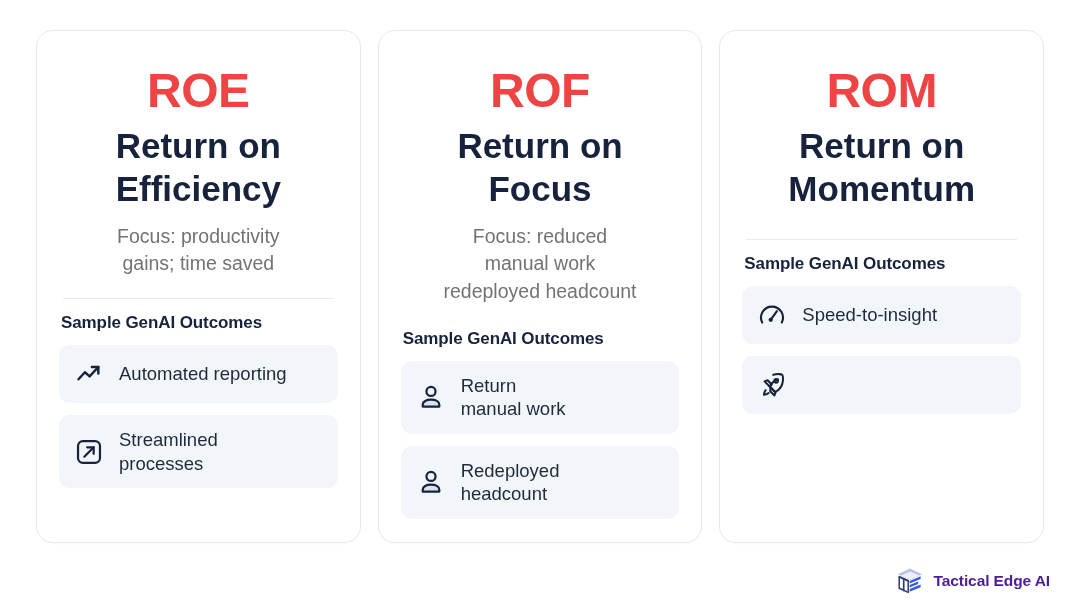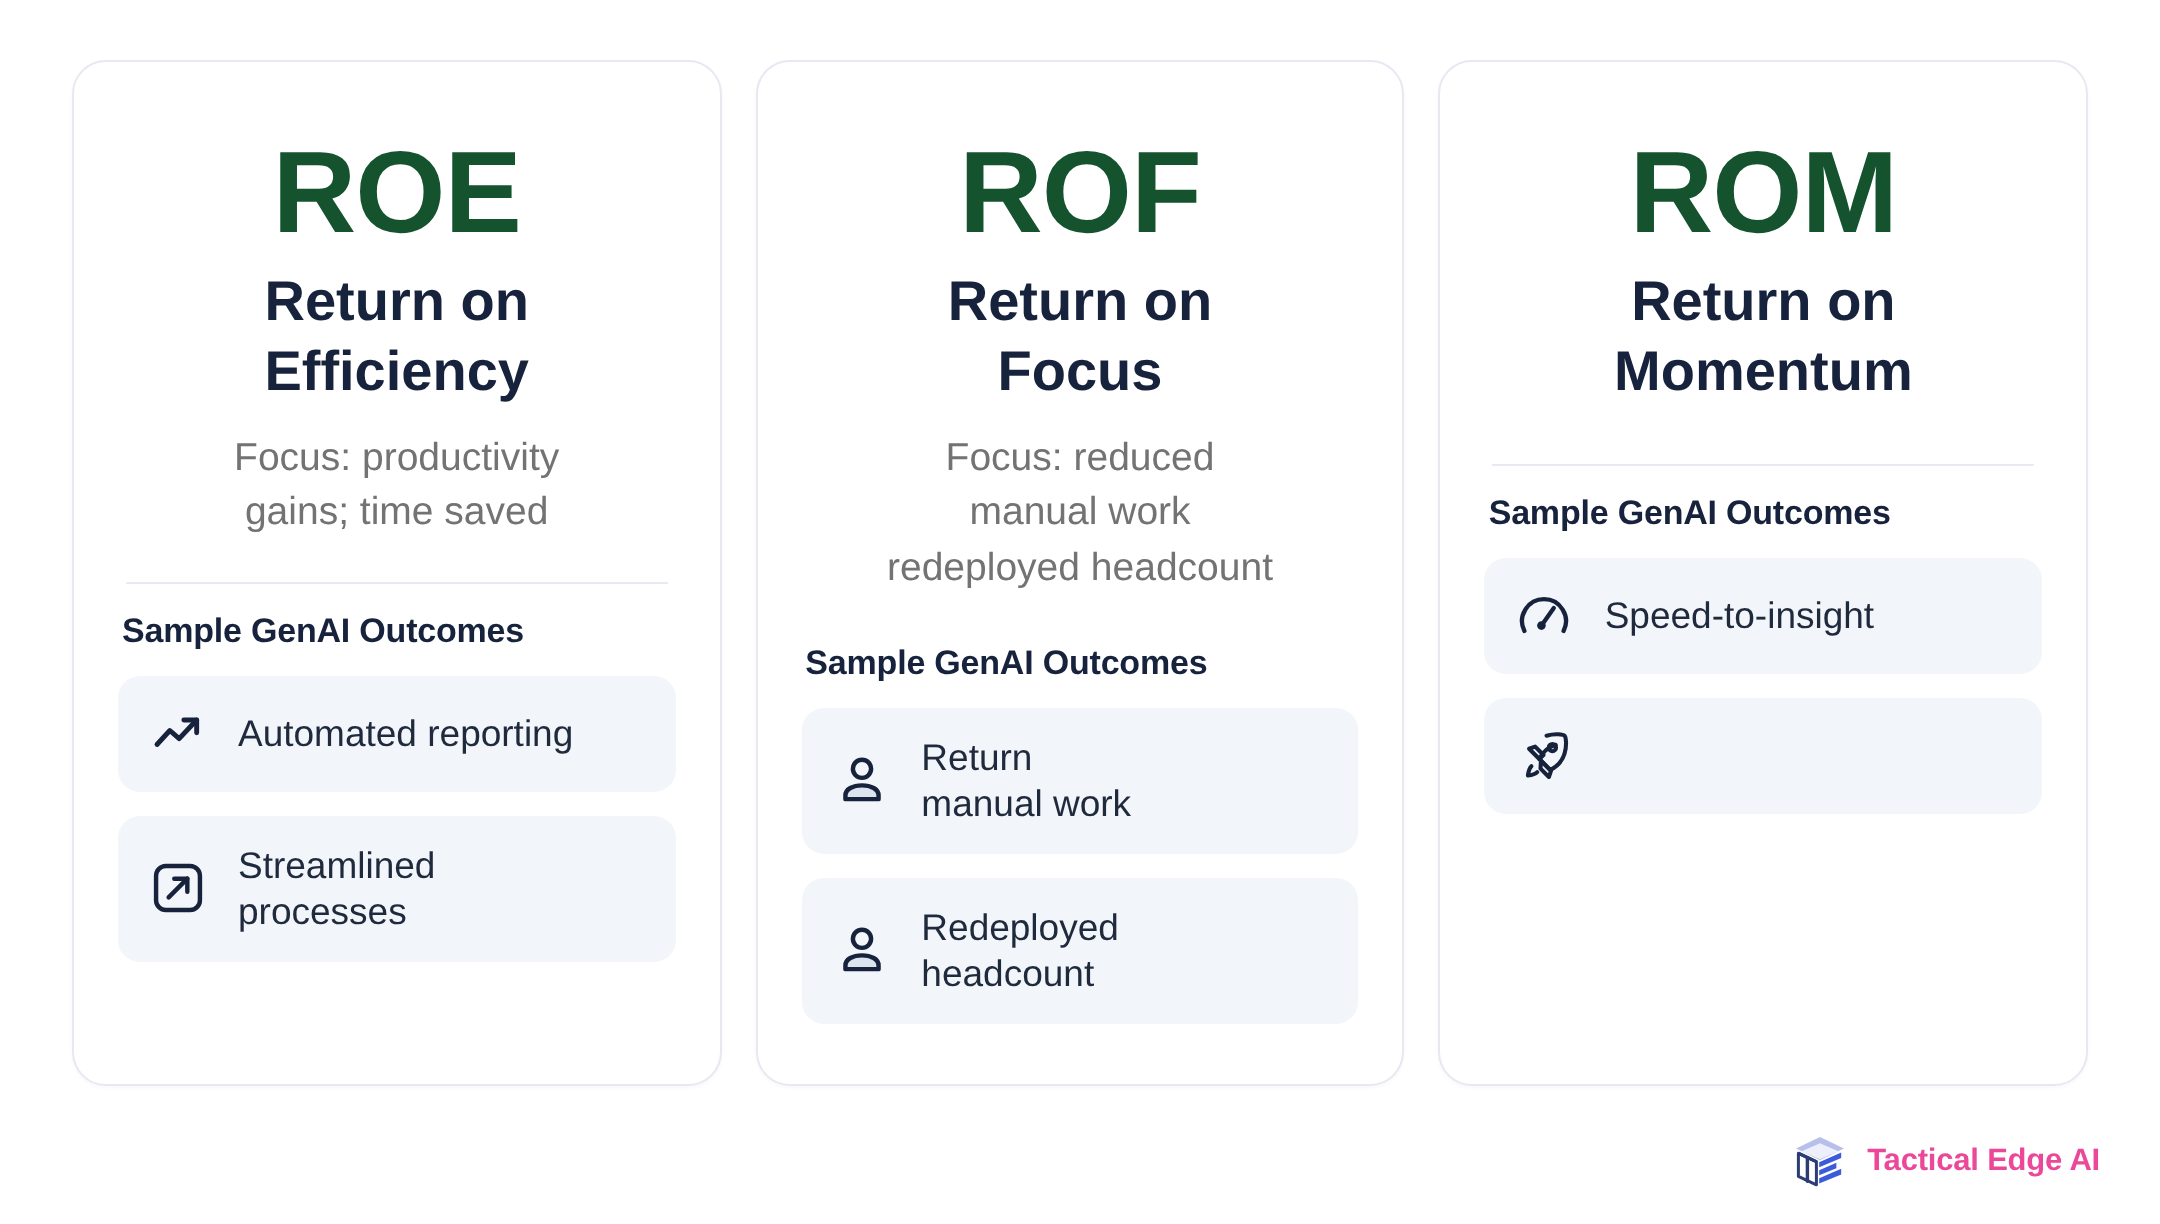--- a/index.html
+++ b/index.html
@@ -39,31 +39,31 @@
     border-radius: 17px;
     padding: 22px 22px 20px 22px;
     min-height: 513px;
     display: flex;
     flex-direction: column;
     box-shadow: 0 1px 2px rgba(15, 23, 42, 0.03);
   }
 
   .card-acronym {
     text-align: center;
-    font-size: 58px;
+    font-size: 48px;
     font-weight: bold;
     letter-spacing: -0.5px;
-    color: #14532d;
+    color: #ef4444;
     line-height: 1.02;
     margin: 14px 0 8px 0;
   }
 
   .card-title {
     text-align: center;
-    font-size: 28px;
+    font-size: 35px;
     font-weight: bold;
     color: #17233c;
     line-height: 1.24;
     margin-bottom: 12px;
   }
 
   .card-focus {
     text-align: center;
     font-size: 19.5px;
     font-weight: normal;
@@ -133,21 +133,21 @@
     gap: 9px;
   }
   .footer-logo-mark {
     width: 30px;
     height: 30px;
     display: block;
   }
   .footer-text {
     font-size: 15.5px;
     font-weight: bold;
-    color: #ec4899;
+    color: #4c1d95;
     letter-spacing: -0.1px;
   }
 </style>
 </head>
 <body>
 
 <div class="board">
   <div class="cards">
 
     <div class="card">

